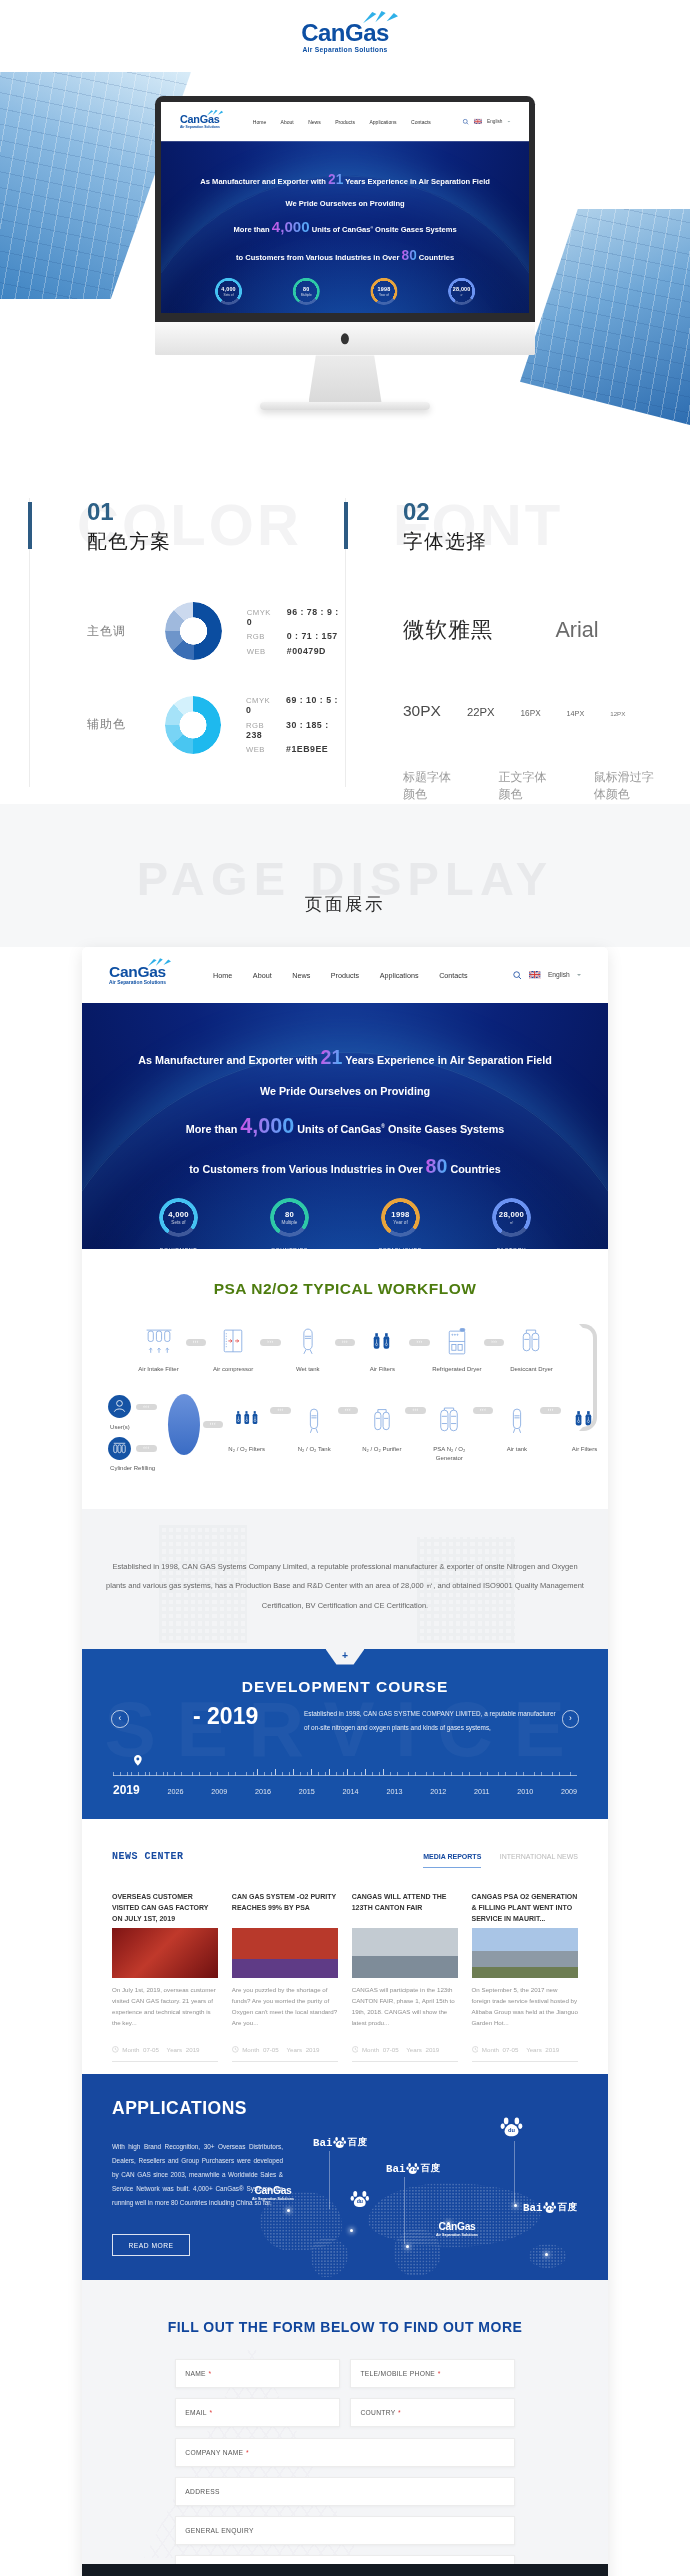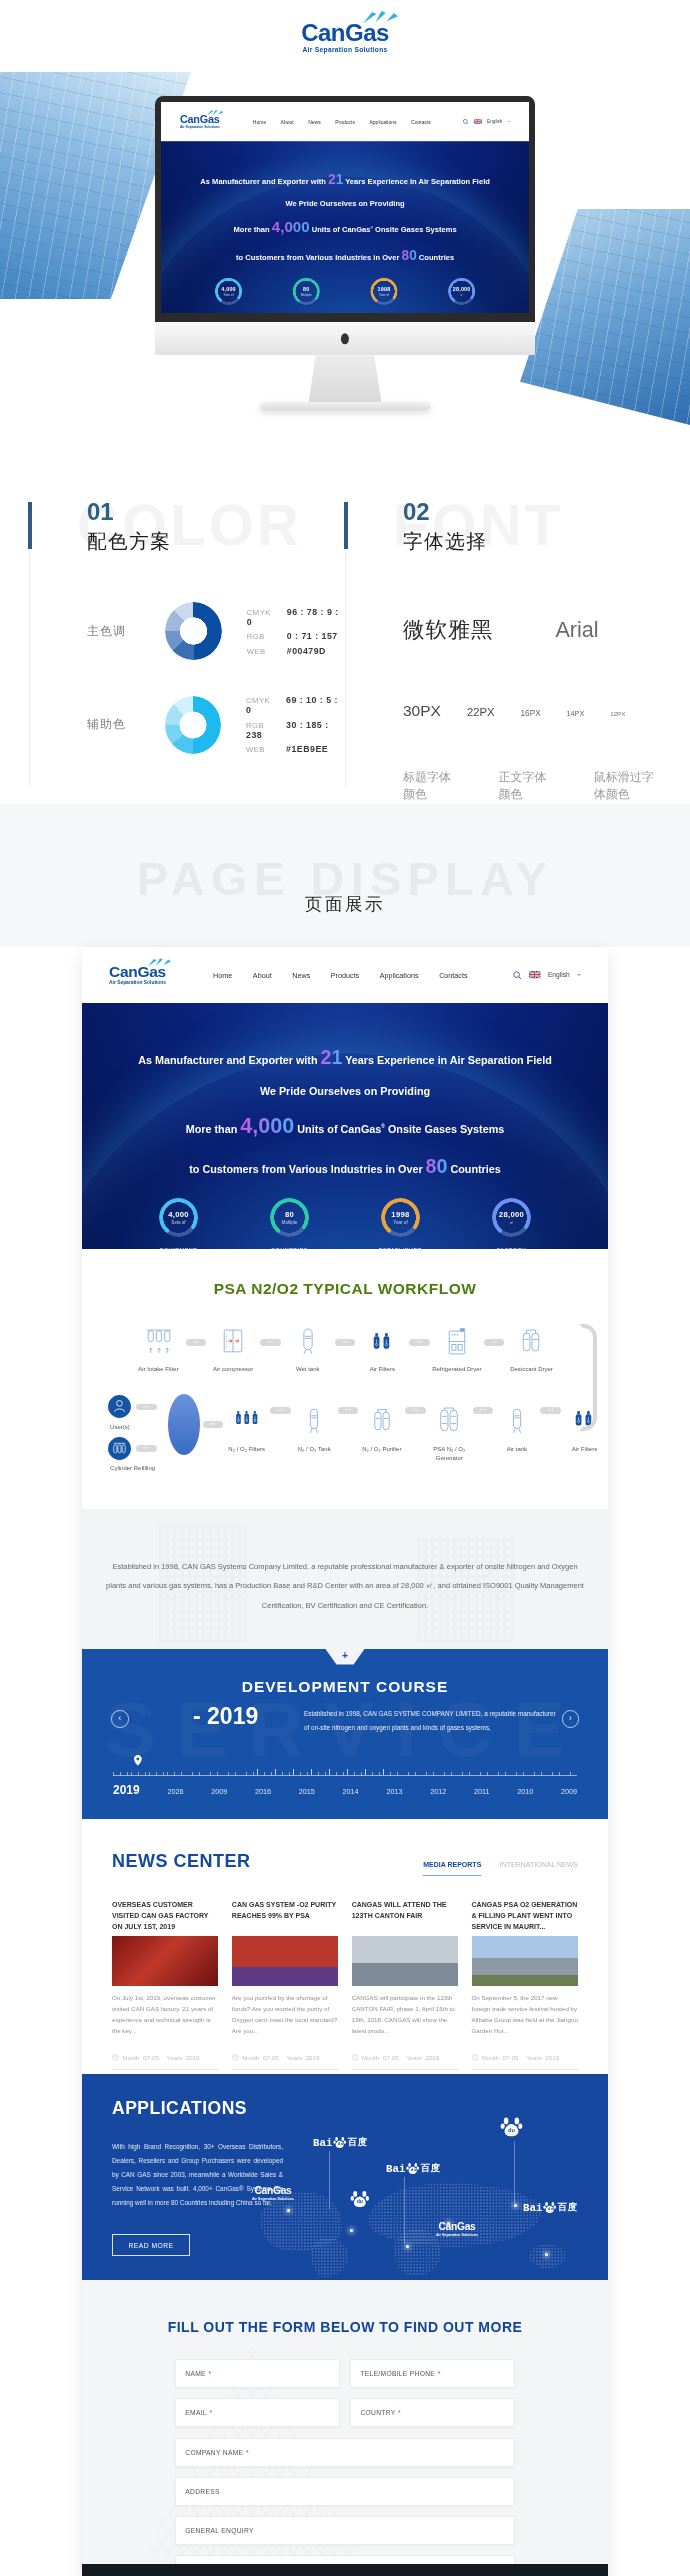--- a/index.html
+++ b/index.html
@@ -148,21 +148,21 @@
     background:repeating-linear-gradient(90deg,rgba(255,255,255,.5) 0 0.5px,transparent 0.5px 3.6px),
                repeating-linear-gradient(90deg,rgba(255,255,255,.75) 0 0.5px,transparent 0.5px 18px); background-size:100% 3.6px,100% 7.2px; background-position:bottom left; background-repeat:no-repeat; }
   .pin { position:absolute; left:52px; top:106px; }
   .yearrow { position:absolute; left:31px; right:31px; top:134px; display:flex; justify-content:space-between; align-items:baseline; }
   .yearrow span { font-size:7.2px; color:rgba(255,255,255,.85); }
   .yearrow span.big { font-size:12px; font-weight:bold; color:#fff; }
 
   
   .s-news { height:255px; padding:32px 30px 0; background:#fff; }
   .news-head { display:flex; align-items:baseline; }
-  .news-title { font-size:18px; font-weight:bold; color:#1549a0; letter-spacing:0.5px; }
+  .news-title { font-size:10px; font-weight:bold; color:#1549a0; letter-spacing:0.5px;font-family:Liberation Mono, monospace; }
   .tabs { margin-left:auto; display:flex; gap:18.5px; }
   .tab { font-size:7px; color:#b9b9b9; text-decoration:none; padding-bottom:7.2px; }
   .tab.on { color:#1549a0; font-weight:bold; border-bottom:1px solid #7aa6e0; }
   .news-grid { display:grid; grid-template-columns:repeat(4,1fr); gap:13.4px; margin-top:24px; }
   .ncard .nt { font-size:7px; font-weight:bold; color:#333; line-height:10.8px; min-height:33px; }
   .ncard .nimg { height:50px; margin-top:3.1px; }
   .ncard:nth-child(1) .nimg { background:linear-gradient(135deg,#7e1414 0%,#c0392b 45%,#6e1010 100%); }
   .ncard:nth-child(2) .nimg { background:linear-gradient(180deg,#b8392b 0 62%,#5f3b86 62% 100%); }
   .ncard:nth-child(3) .nimg { background:linear-gradient(180deg,#c3cbd2 0 55%,#7e8c99 55% 100%); }
   .ncard:nth-child(4) .nimg { background:linear-gradient(180deg,#a9c5e6 0 45%,#8d9aa6 45% 78%,#6d7d52 78% 100%); }

